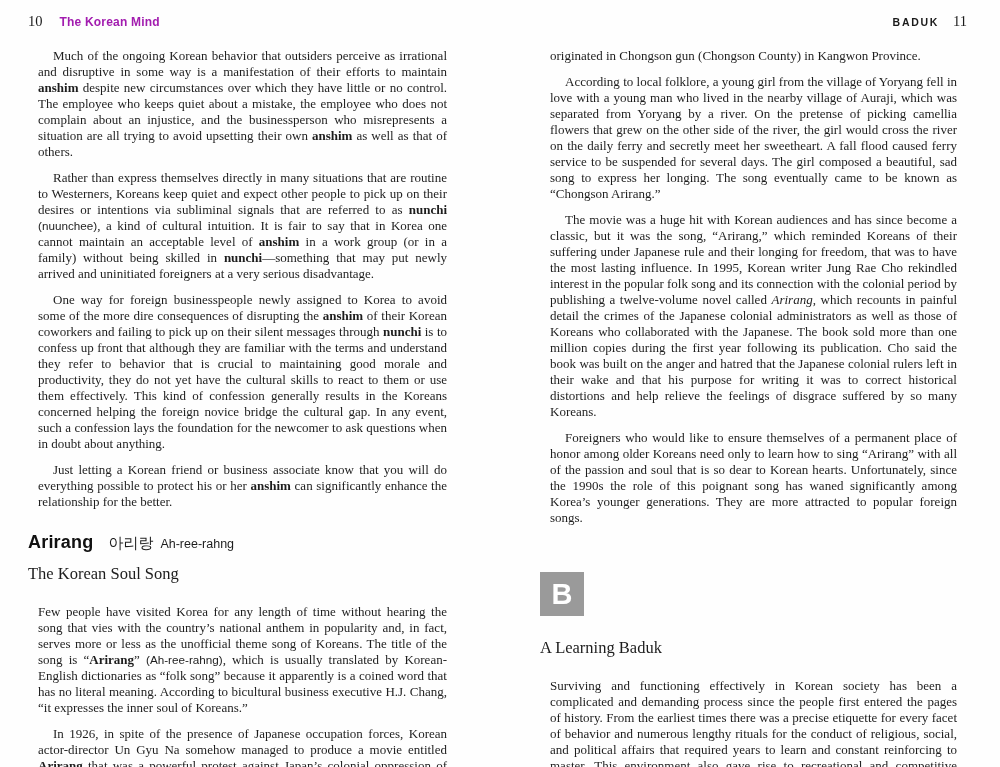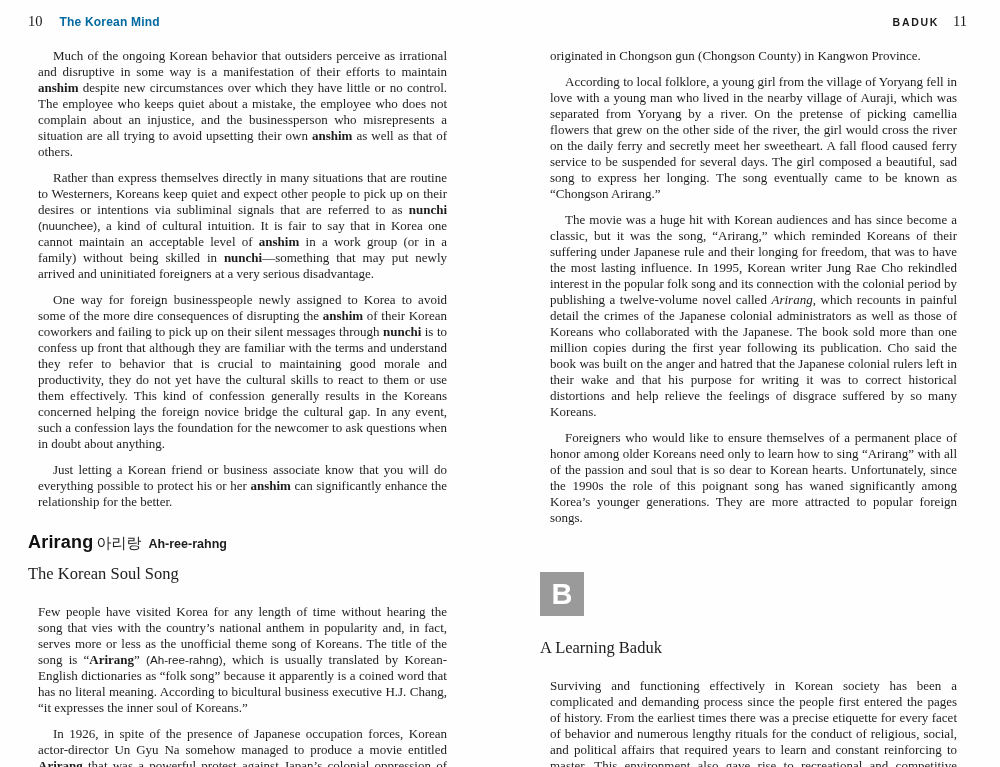--- a/index.html
+++ b/index.html
@@ -21,21 +21,21 @@
   .page-right { left: 540px; width: 427px; }
 
   .running-head {
     margin-top: 13px; height: 19px;
     display: flex; align-items: baseline;
   }
   .running-head .pageno { font-size: 14.5px; color: #1a1a1a; }
   .running-head .book-title {
     font-family: "Liberation Sans", sans-serif;
     font-size: 12px; font-weight: 600; letter-spacing: 0.2px;
-    margin-left: 17px; color: #0369a1;
+    margin-left: 17px; color: #a21caf;
   }
   .page-right .running-head { justify-content: flex-end; }
   .running-head .chapter-title {
     font-family: "Liberation Sans", sans-serif;
     font-size: 10.5px; font-weight: 700; letter-spacing: 1.7px;
     color: #1a1a1a;
   }
   .page-right .running-head .pageno { margin-left: 14px; }
 
   .page-body { margin-top: 16px; }
@@ -50,24 +50,24 @@
   .para.indent { text-indent: 15px; }
   .pron { font-family: "Liberation Sans", sans-serif; font-size: 0.9em; }
 
   .entry-head { margin-top: 22px; margin-bottom: 20px; }
   .entry-line { white-space: nowrap; }
   .entry-term {
     font-family: "Liberation Sans", sans-serif;
     font-weight: 700; font-size: 18px; letter-spacing: 0.2px;
     color: #111;
   }
-  .entry-hangul { font-size: 15px; margin-left: 3px; }
+  .entry-hangul { font-size: 15px; margin-left: 15px; }
   .entry-pron {
     font-family: "Liberation Sans", sans-serif;
-    font-weight: 700; font-size: 12.5px; margin-left: 7px;
+    font-weight: 400; font-size: 12.5px; margin-left: 7px;
   }
   .entry-subtitle { font-size: 16.5px; margin-top: 11px; }
 
   .letter-box {
     width: 44px; height: 44px;
     background: var(--letter-bg, #9a9a9a);
     color: var(--letter-fg, #ffffff);
     font-family: "Liberation Sans", sans-serif;
     font-weight: 700; font-size: 29px;
     display: flex; align-items: center; justify-content: center;

